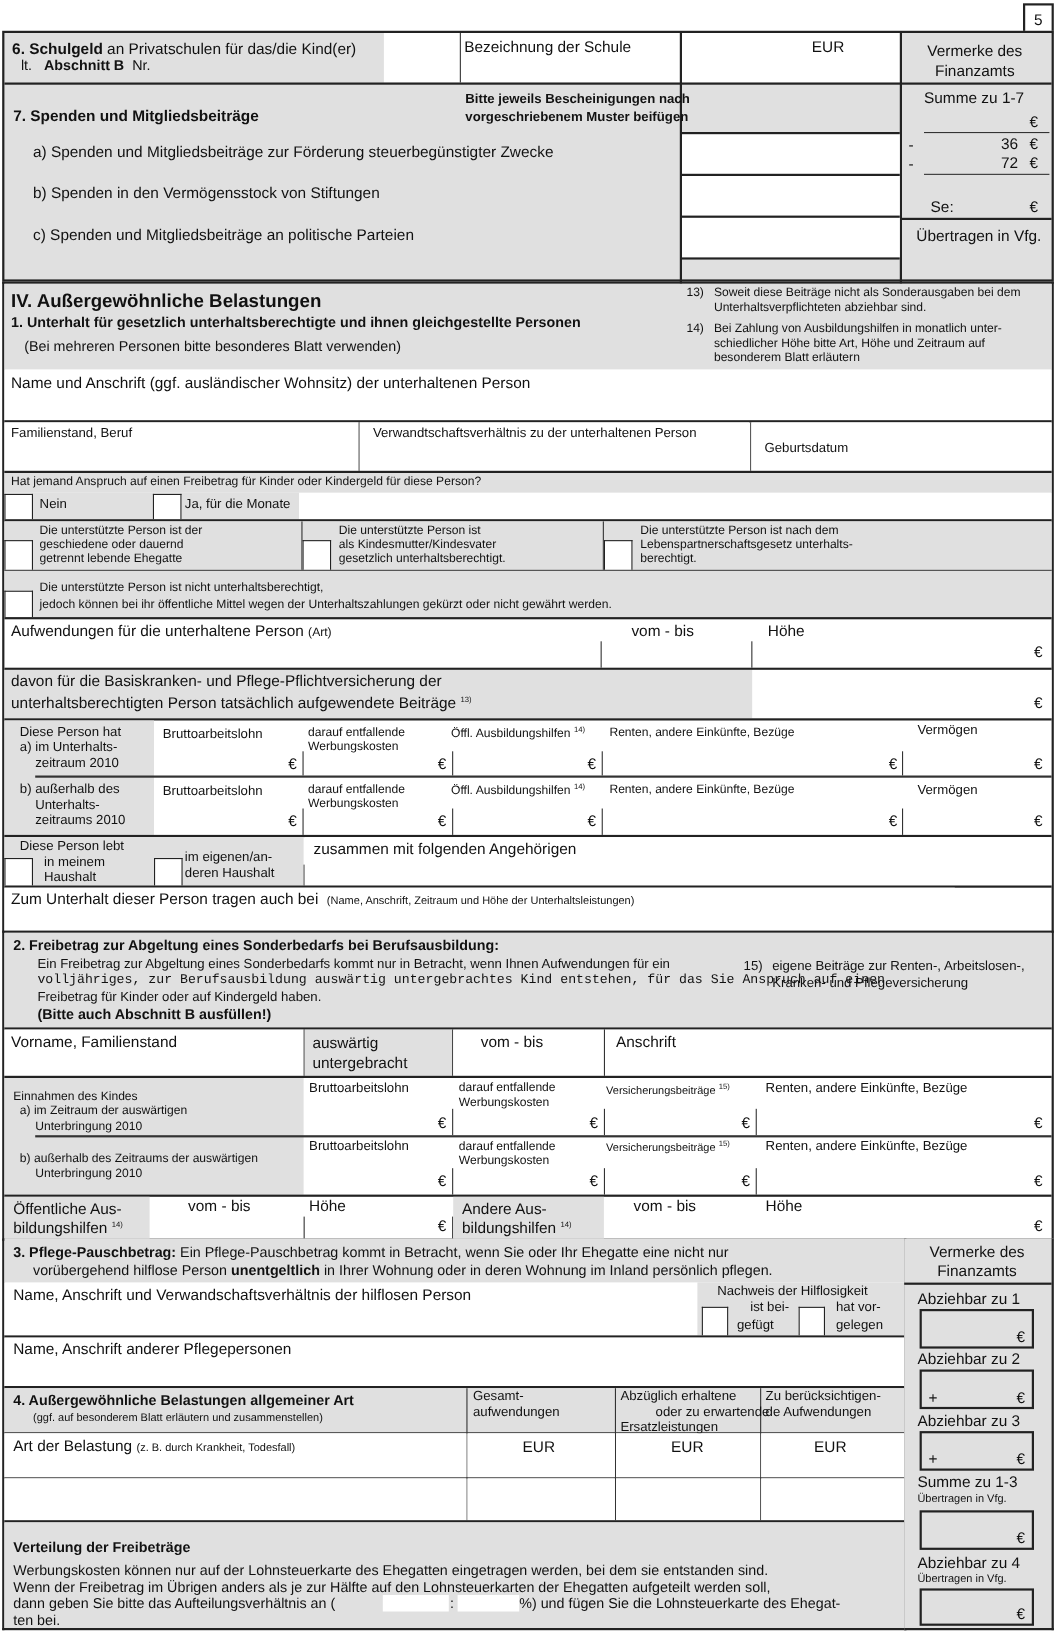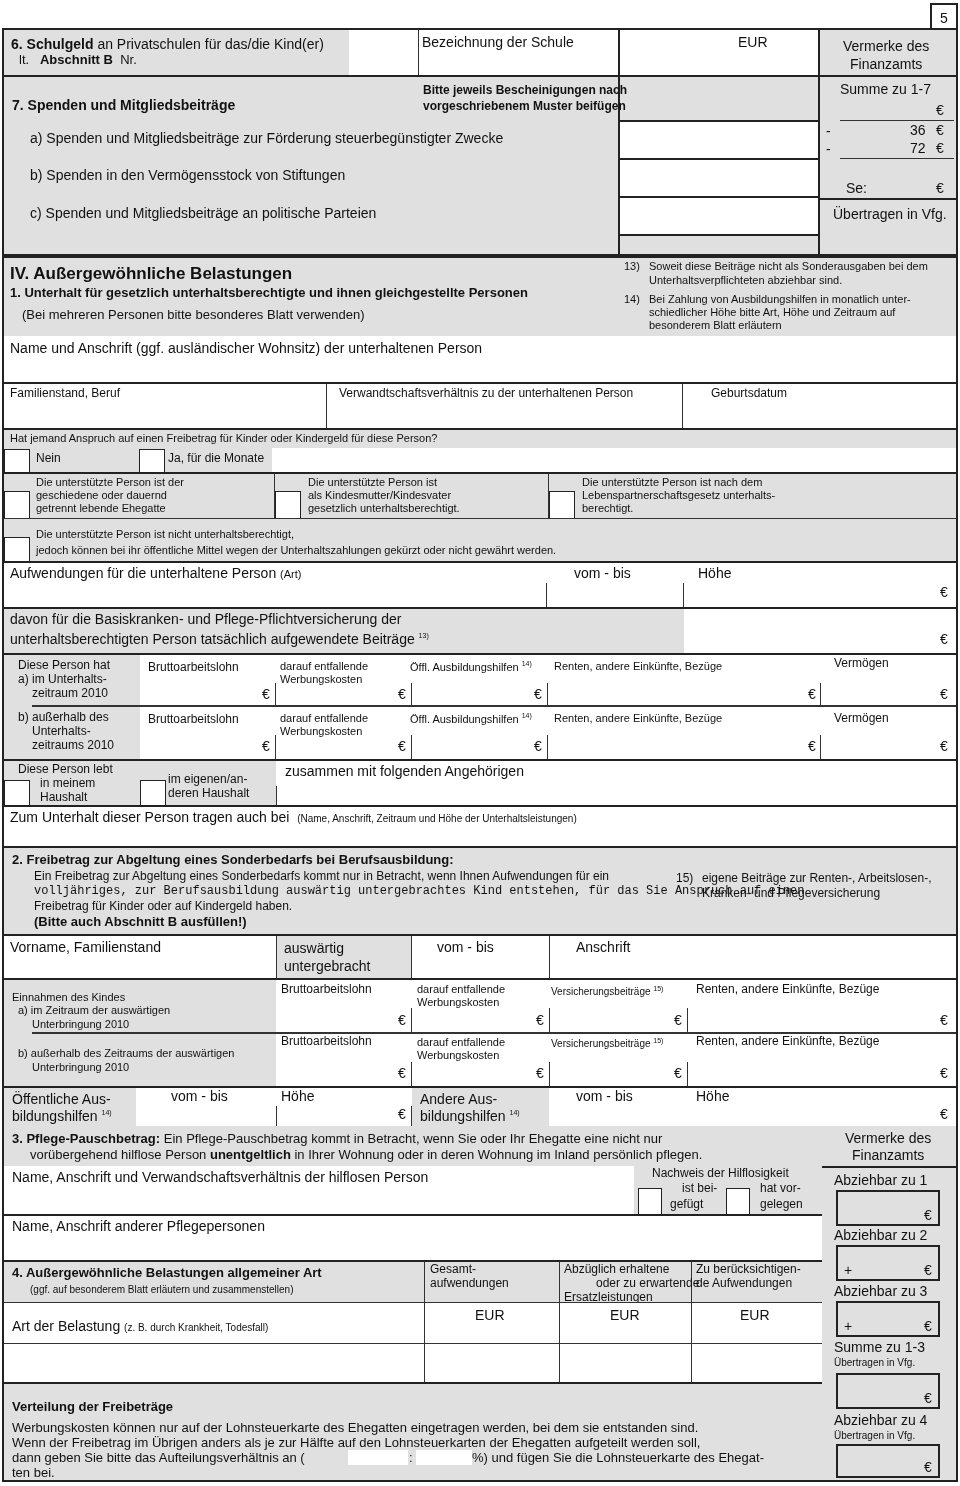--- a/index.html
+++ b/index.html
@@ -97,21 +97,21 @@
 
   <div class="abs w" style="left:0;top:126px;width:322px;height:44px;">
     <span class="t s12" style="left:6px;top:3px;">Familienstand, Beruf</span>
   </div>
   <div class="vl1" style="left:322px;top:126px;height:44px;"></div>
   <div class="abs w" style="left:323px;top:126px;width:354px;height:44px;">
     <span class="t s12" style="left:12px;top:3px;">Verwandtschaftsverhältnis zu der unterhaltenen Person</span>
   </div>
   <div class="vl1" style="left:678px;top:126px;height:44px;"></div>
   <div class="abs w" style="left:679px;top:126px;width:273px;height:44px;">
-    <span class="t s12" style="left:12px;top:3px;margin-left:16px;">Geburtsdatum</span>
+    <span class="t s12" style="left:12px;top:17px;">Geburtsdatum</span>
   </div>
   <div class="hl" style="left:0;top:170px;width:952px;"></div>
 
   <div class="abs g" style="left:0;top:172px;width:952px;height:18px;"></div>
   <span class="t s11" style="left:6px;top:174px;">Hat jemand Anspruch auf einen Freibetrag für Kinder oder Kindergeld für diese Person?</span>
   <div class="abs g" style="left:0;top:190px;width:268px;height:24px;"></div>
   <div class="cb" style="left:0;top:191px;width:26px;height:23px;"></div>
   <span class="t s12" style="left:32px;top:194px;">Nein</span>
   <div class="cb" style="left:135px;top:191px;width:26px;height:23px;"></div>
   <span class="t s12" style="left:164px;top:194px;">Ja, für die Monate</span>
@@ -247,21 +247,21 @@
   <div class="vl1" style="left:272px;top:88px;height:42px;"></div>
   <div class="abs g" style="left:273px;top:88px;width:134px;height:42px;"></div>
   <span class="t s14" style="left:280px;top:92px;">auswärtig</span>
   <span class="t s14" style="left:280px;top:110px;">untergebracht</span>
   <div class="vl1" style="left:407px;top:88px;height:42px;"></div>
   <div class="abs w" style="left:408px;top:88px;width:137px;height:42px;">
     <span class="t s14" style="left:25px;top:3px;">vom - bis</span>
   </div>
   <div class="vl1" style="left:545px;top:88px;height:42px;"></div>
   <div class="abs w" style="left:546px;top:88px;width:406px;height:42px;">
-    <span class="t s14" style="left:10px;top:3px;margin-left:16px;">Anschrift</span>
+    <span class="t s14" style="left:10px;top:3px;">Anschrift</span>
   </div>
   <div class="hl" style="left:0;top:130px;width:952px;"></div>
 
   <div class="abs g" style="left:0;top:132px;width:272px;height:106px;"></div>
   <span class="t s11" style="left:8px;top:143px;">Einnahmen des Kindes</span>
   <span class="t s11" style="left:14px;top:156px;">a) im Zeitraum der auswärtigen</span>
   <span class="t s11" style="left:28px;top:170px;">Unterbringung 2010</span>
   <span class="t s11" style="left:14px;top:199px;">b) außerhalb des Zeitraums der auswärtigen</span>
   <span class="t s11" style="left:28px;top:213px;">Unterbringung 2010</span>
 
@@ -357,21 +357,21 @@
   <span class="t s12" style="left:426px;top:137px;">Gesamt-</span>
   <span class="t s12" style="left:426px;top:151px;">aufwendungen</span>
   <span class="t s12" style="left:560px;top:137px;">Abzüglich erhaltene</span>
   <span class="t s12" style="left:592px;top:151px;">oder zu erwartende</span>
   <span class="t s12" style="left:560px;top:165px;">Ersatzleistungen</span>
   <span class="t s12" style="left:692px;top:137px;">Zu berücksichtigen-</span>
   <span class="t s12" style="left:692px;top:151px;">de Aufwendungen</span>
   <div class="hl1" style="left:0;top:176px;width:818px;"></div>
 
   <div class="abs w" style="left:0;top:177px;width:420px;height:40px;">
-    <span class="t s14" style="left:8px;top:3px;margin-top:12px;"><span>Art der Belastung</span> <span class="s10">(z. B. durch Krankheit, Todesfall)</span></span>
+    <span class="t s14" style="left:8px;top:3px;"><span>Art der Belastung</span> <span class="s10">(z. B. durch Krankheit, Todesfall)</span></span>
   </div>
   <div class="abs w" style="left:421px;top:177px;width:134px;height:40px;">
     <span class="t s14" style="left:50px;top:4px;">EUR</span>
   </div>
   <div class="abs w" style="left:556px;top:177px;width:131px;height:40px;">
     <span class="t s14" style="left:50px;top:4px;">EUR</span>
   </div>
   <div class="abs w" style="left:688px;top:177px;width:130px;height:40px;">
     <span class="t s14" style="left:48px;top:4px;">EUR</span>
   </div>

